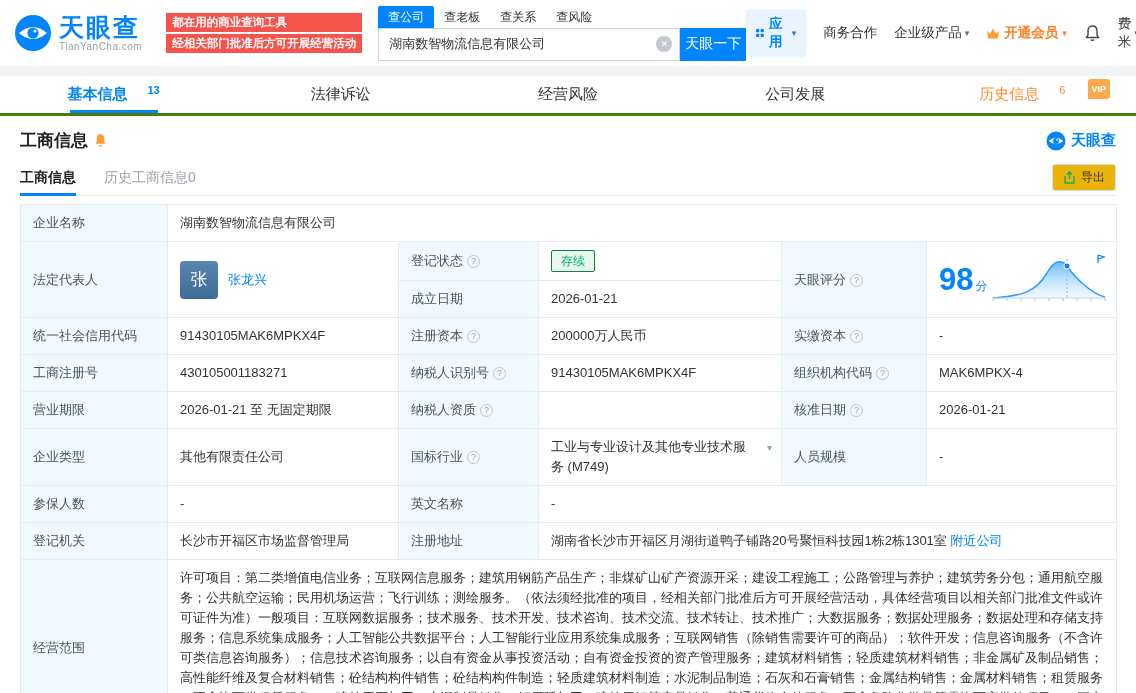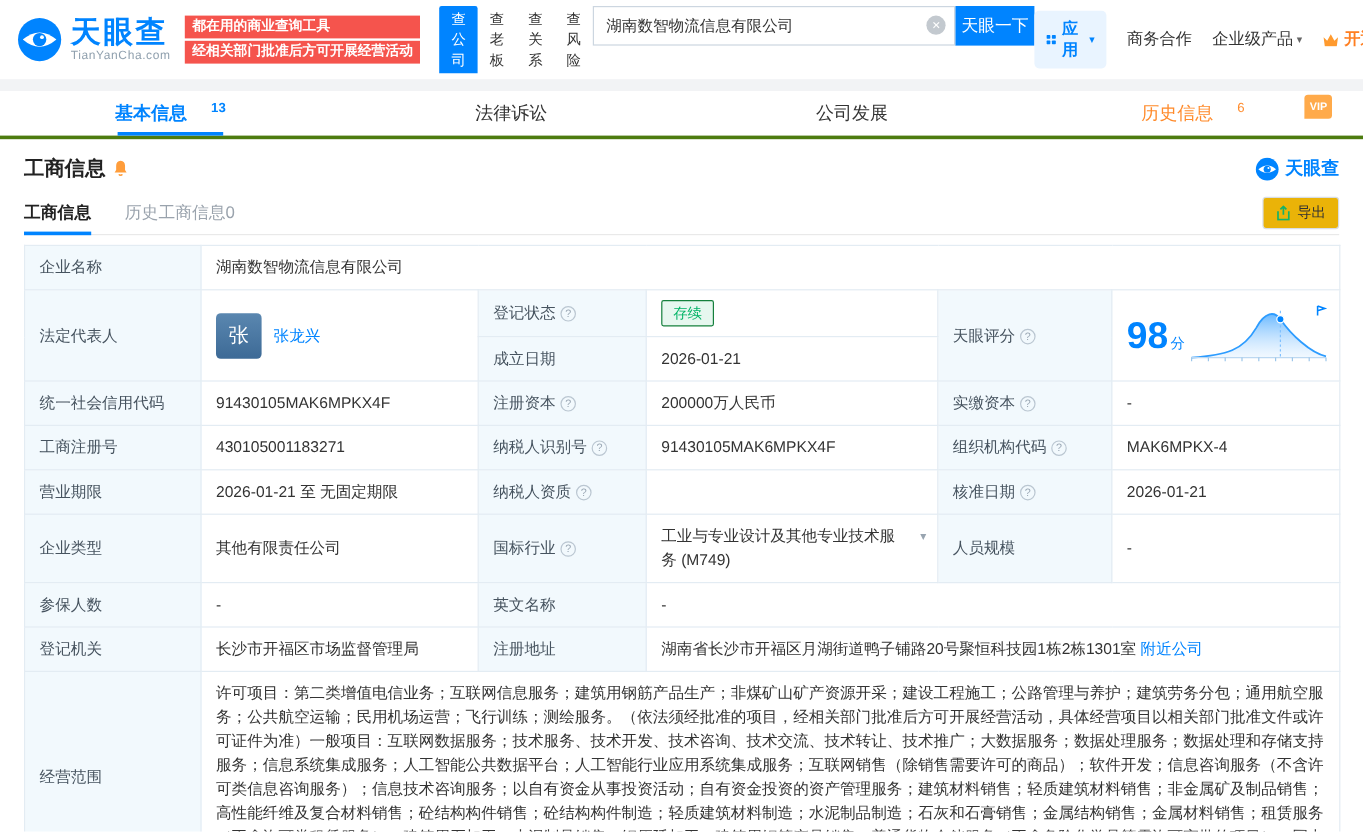--- a/index.html
+++ b/index.html
@@ -4,24 +4,24 @@
 <style>
   * { margin:0; padding:0; box-sizing:border-box; }
   html,body { width:1136px; height:693px; overflow:hidden; background:#fff;
     font-family:"Liberation Sans","DejaVu Sans",sans-serif; color:#333; font-size:13px; }
 
   
   .topbar { height:66px; display:flex; align-items:center; padding:0 14px; background:#fff; }
   .logo { display:flex; align-items:center; gap:7px; cursor:pointer; }
   .logo-cn { font-size:25px; font-weight:700; color:#0084ff; letter-spacing:2px; line-height:1.05; }
   .logo-en { font-size:10px; color:#90a0ae; letter-spacing:.5px; }
-  .slogan { margin-left:12px; display:flex; flex-direction:column; gap:2px; }
+  .slogan { margin-left:24px; display:flex; flex-direction:column; gap:2px; }
   .slogan span { background:#f5544d; color:#fff; font-size:11.5px; font-weight:700;
     padding:2px 6px; line-height:15px; white-space:nowrap; }
-  .search-wrap { margin-left:16px; display:flex; }
+  .search-wrap { margin-left:16px; display:flex; flex-direction:column; }
   .search-tabs { display:flex; font-size:12px; }
   .search-tab { padding:3px 10px 2px; color:#333; cursor:pointer; }
   .search-tab.active { background:#0084ff; color:#fff; border-radius:2px 2px 0 0; }
   .search-bar { display:flex; }
   .input-box { position:relative; }
   .search-input { width:302px; height:33px; border:1px solid #ccd6e0; outline:none;
     padding:0 30px 0 10px; font-size:13px; color:#333; font-family:inherit; }
   .clear { position:absolute; right:8px; top:8px; width:16px; height:16px; border-radius:50%;
     background:#c3c9cf; color:#fff; font-size:9px; line-height:16px; text-align:center; cursor:pointer; }
   .search-btn { width:66px; height:33px; background:#0084ff; color:#fff; border:none;
@@ -168,20 +168,23 @@
 
   <div class="top-gap"></div>
 
   <nav class="nav-tabs">
     <div class="tab active">
       <span>基本信息</span>
       <span class="tab-count">13</span>
     </div>
     <div class="tab">
       <span>法律诉讼</span>
+    </div>
+    <div class="tab">
+      <span>经营风险</span>
     </div>
     <div class="tab">
       <span>公司发展</span>
     </div>
     <div class="tab history">
       <span class="vip-badge">VIP</span>
       <span>历史信息</span>
       <span class="tab-count">6</span>
     </div>
   </nav>

